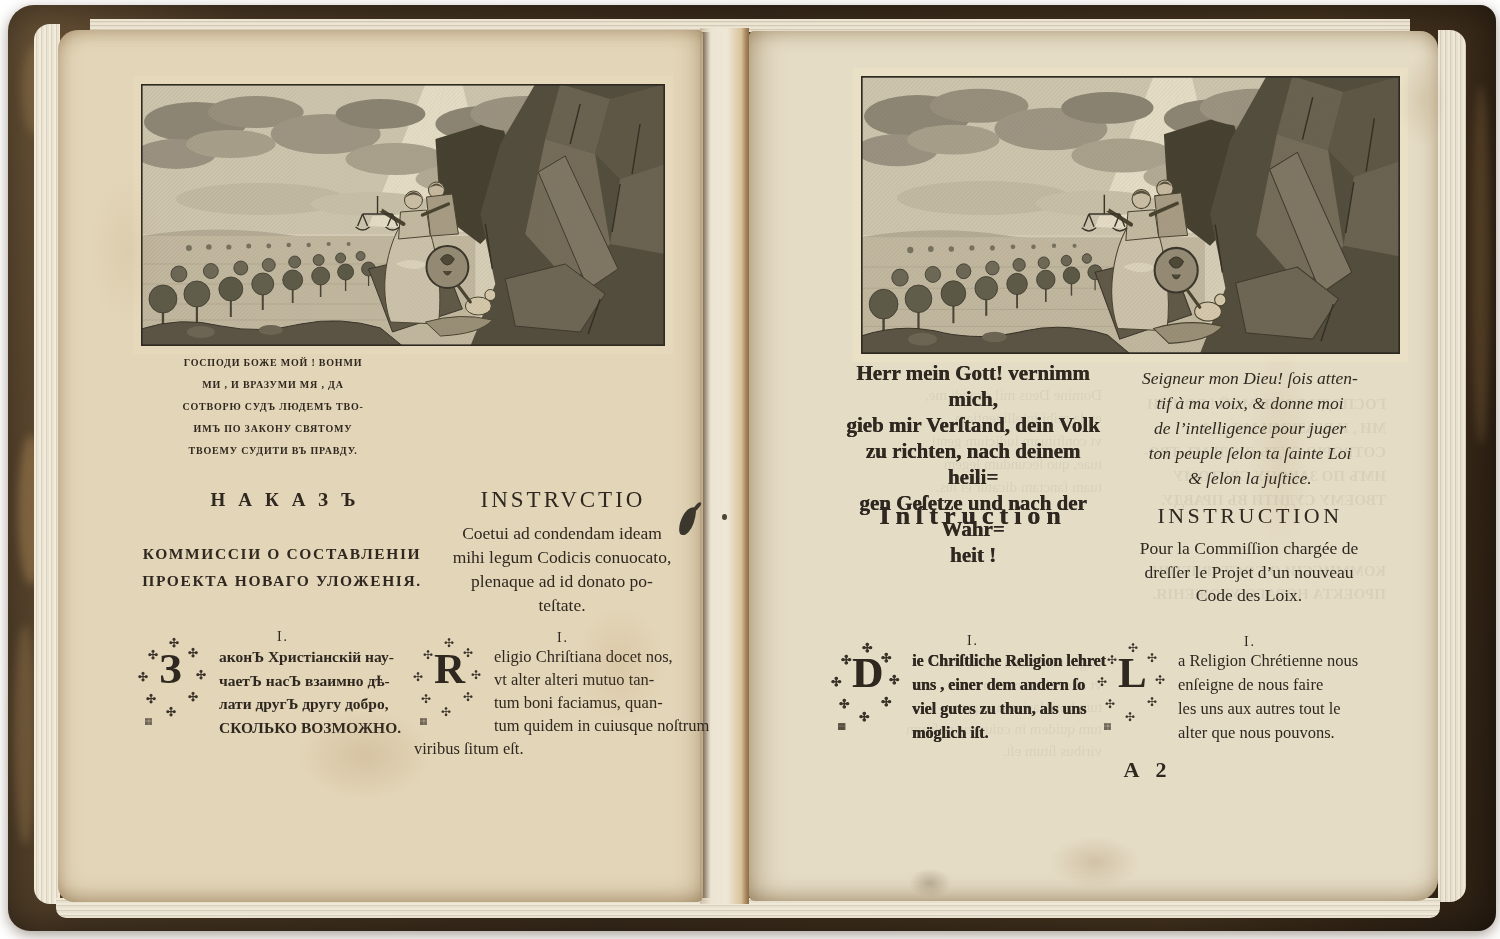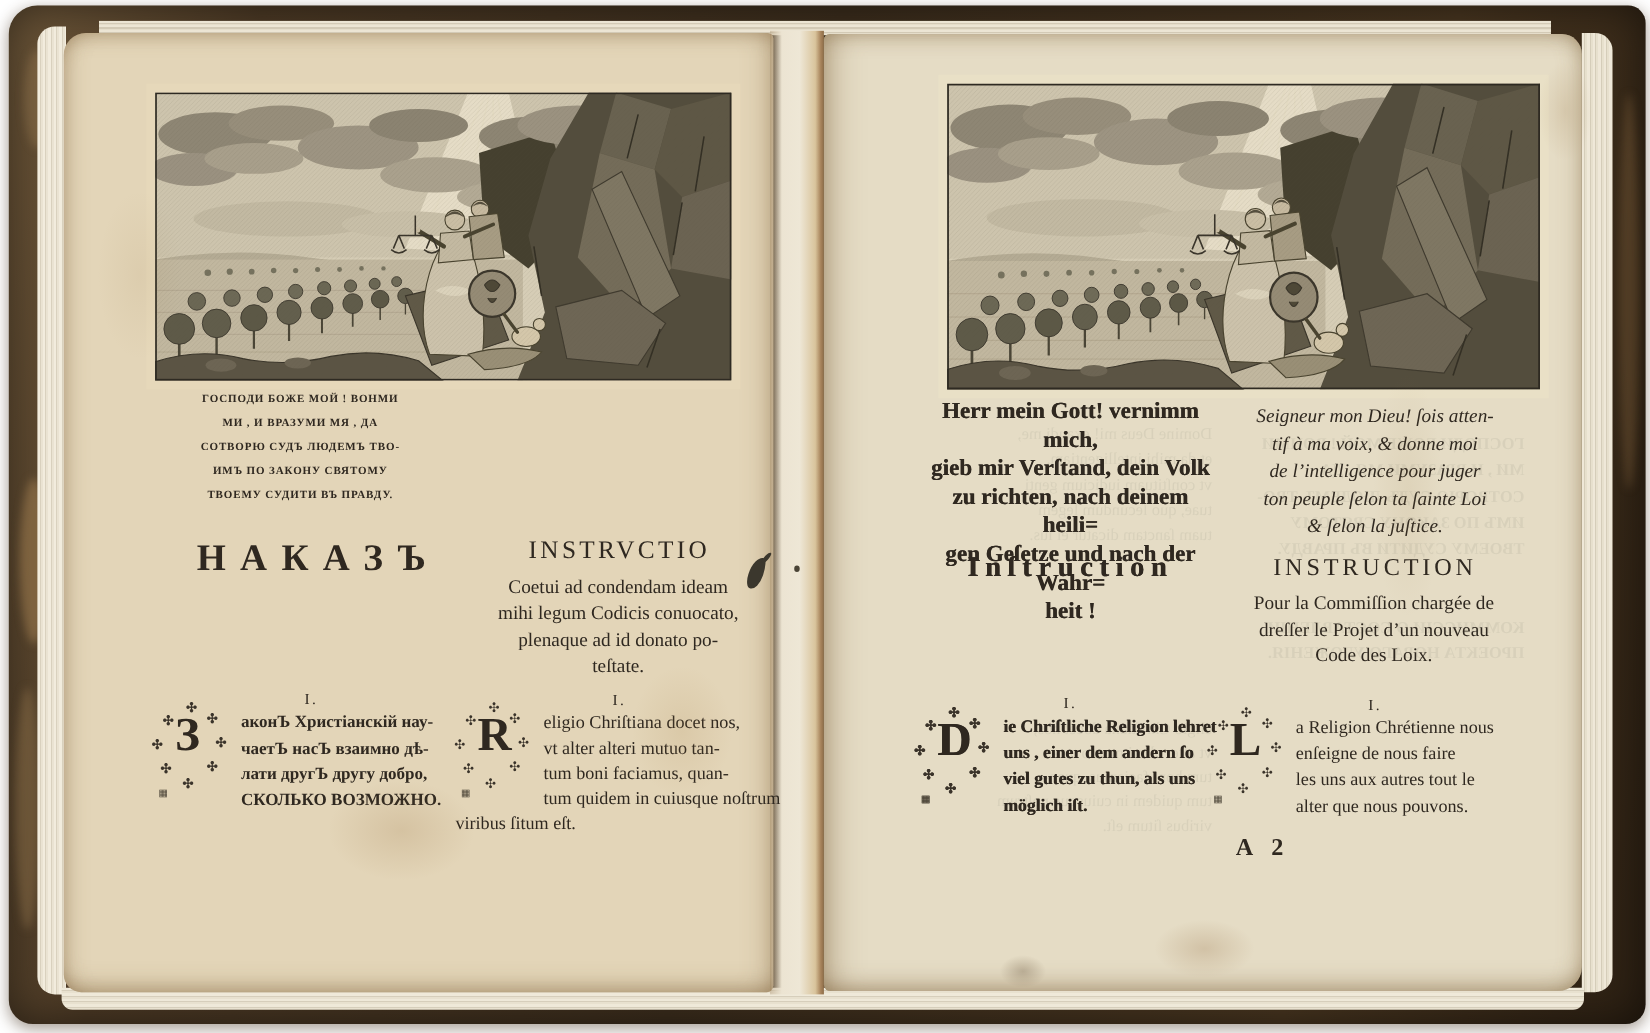--- a/index.html
+++ b/index.html
@@ -54,21 +54,21 @@
 
   
   .tb { position:absolute; color:#2f2820; white-space:pre-line; }
   .center { text-align:center; }
   .rus  { font-weight:700; font-family:"Liberation Serif","DejaVu Serif",serif; }
   .ital { font-style:italic; }
   .frak { font-weight:700; text-shadow:.4px 0 0 currentColor; }
 
   .rus-epi  { left:136px; top:352px; width:274px; font-size:10px; line-height:22px; letter-spacing:.8px; }
   .lat-epi  { left:418px; top:346px; width:290px; font-size:17.5px; line-height:24.5px; }
-  .rus-title{ left:146px; top:489px; width:274px; font-size:34px; letter-spacing:13px; text-indent:13px; }
+  .rus-title{ left:146px; top:489px; width:274px; font-size:19px; letter-spacing:13px; text-indent:13px; }
   .rus-sub  { left:139px; top:540px; width:286px; font-size:15.5px; line-height:27px; letter-spacing:1.6px; }
   .lat-title{ left:418px; top:487px; width:290px; font-size:23px; letter-spacing:3px; }
   .lat-sub  { left:414px; top:521px; width:296px; font-size:17.5px; line-height:24px; }
   .ger-epi  { left:838px; top:360px; width:270px; font-size:21px; line-height:26px; }
   .fr-epi   { left:1102px; top:366px; width:296px; font-size:17.5px; line-height:25px; }
   .ger-title{ left:838px; top:501px; width:270px; font-size:26px; letter-spacing:6px; }
   .ger-sub  { left:832px; top:541px; width:282px; font-size:15.5px; line-height:23px; }
   .fr-title { left:1102px; top:503px; width:296px; font-size:22px; letter-spacing:3.5px; }
   .fr-sub   { left:1098px; top:537px; width:302px; font-size:17.5px; line-height:23.5px; }
   .secnum   { font-size:14px; letter-spacing:2px; }
@@ -270,20 +270,22 @@
         <use href="#engraving-art"></use>
       </svg>
   </div>
 
   <div class="tb center rus rus-epi">ГОСПОДИ БОЖЕ МОЙ ! ВОНМИ
 МИ , И ВРАЗУМИ МЯ , ДА
 СОТВОРЮ СУДЪ ЛЮДЕМЪ ТВО-
 ИМЪ ПО ЗАКОНУ СВЯТОМУ
 ТВОЕМУ СУДИТИ ВЪ ПРАВДУ.</div>
   <div class="tb center rus rus-title">НАКАЗЪ</div>
+  <div class="tb center rus rus-sub">КОММИССІИ О СОСТАВЛЕНІИ
+ПРОЕКТА НОВАГО УЛОЖЕНІЯ.</div>
   <div class="tb center lat-title">INSTRVCTIO</div>
   <div class="tb center lat-sub">Coetui ad condendam ideam
 mihi legum Codicis conuocato,
 plenaque ad id donato po-
 teſtate.</div>
   <div class="tb center secnum sn-rus">I.</div>
   <div class="tb center secnum sn-lat">I.</div>
 
   <div class="para p-rus">
     <span class="init-frame">

